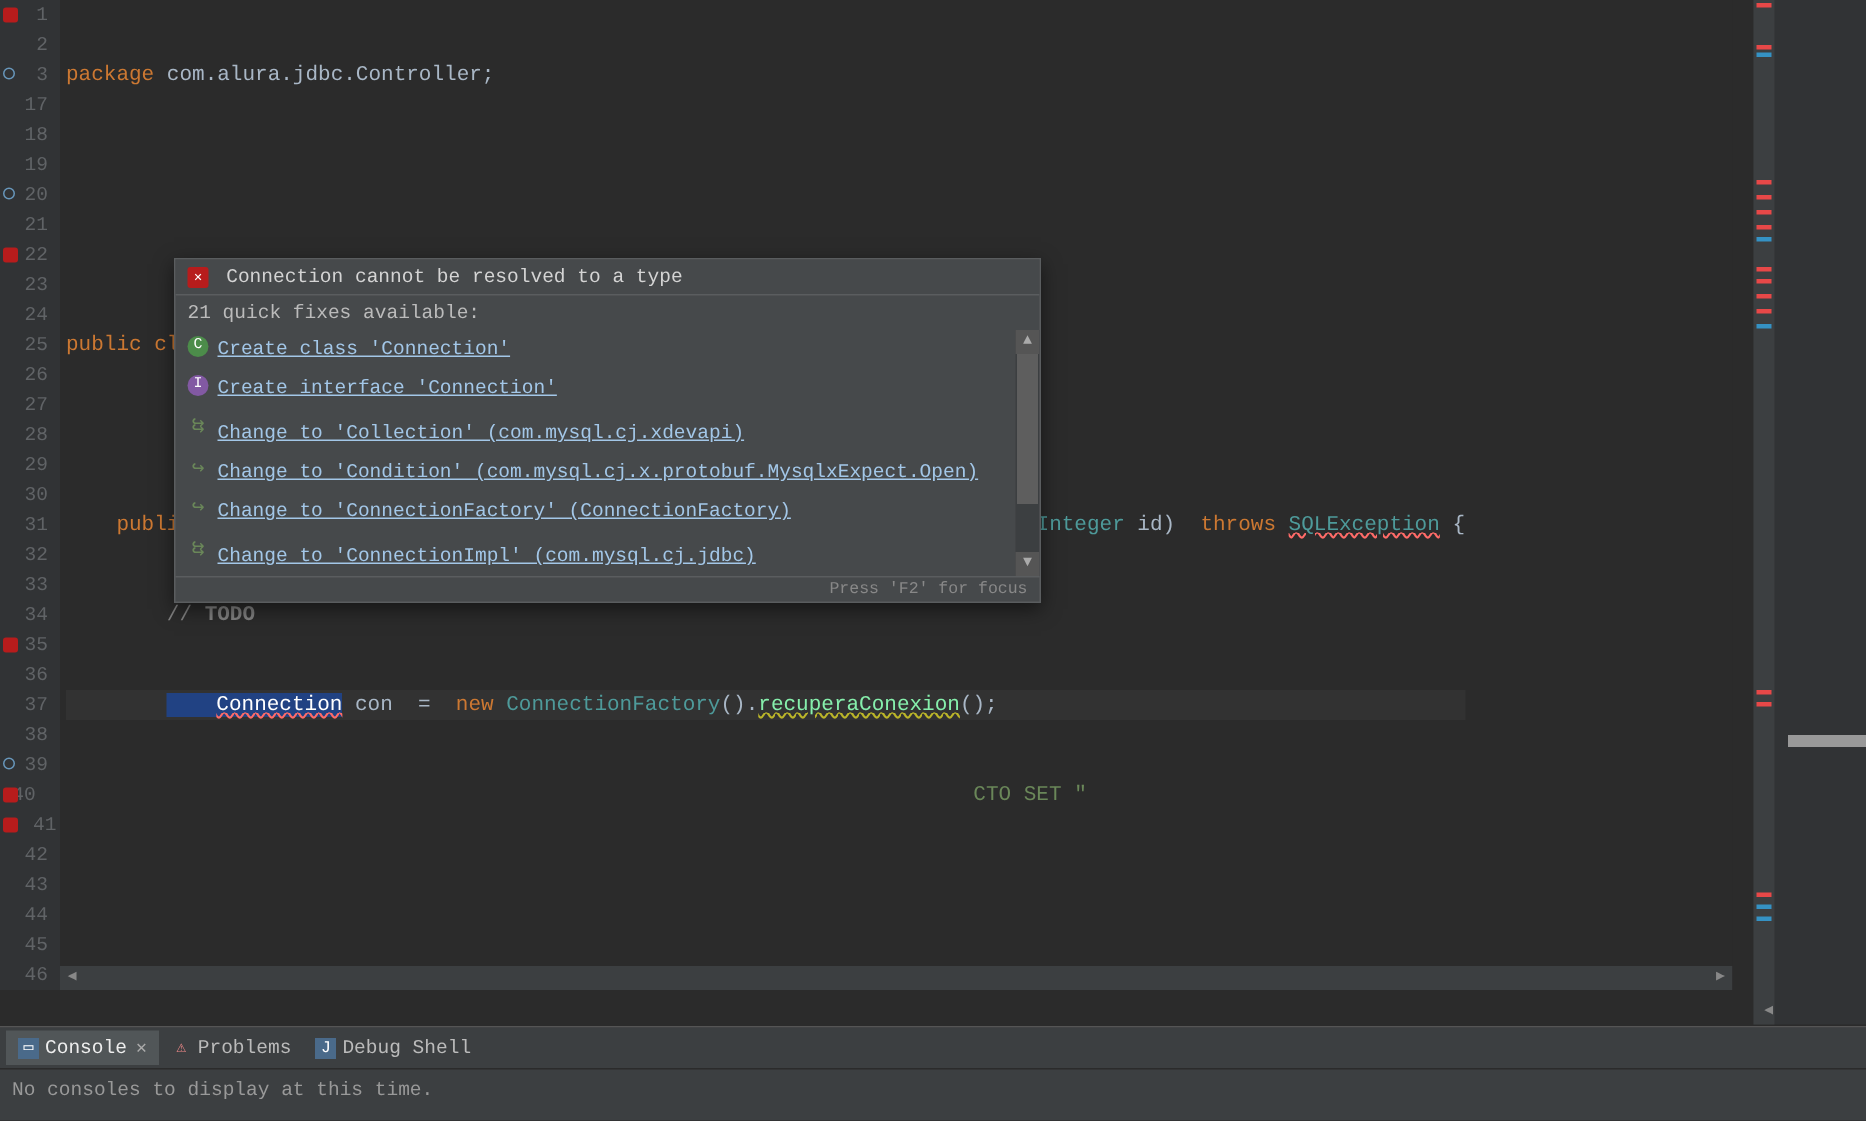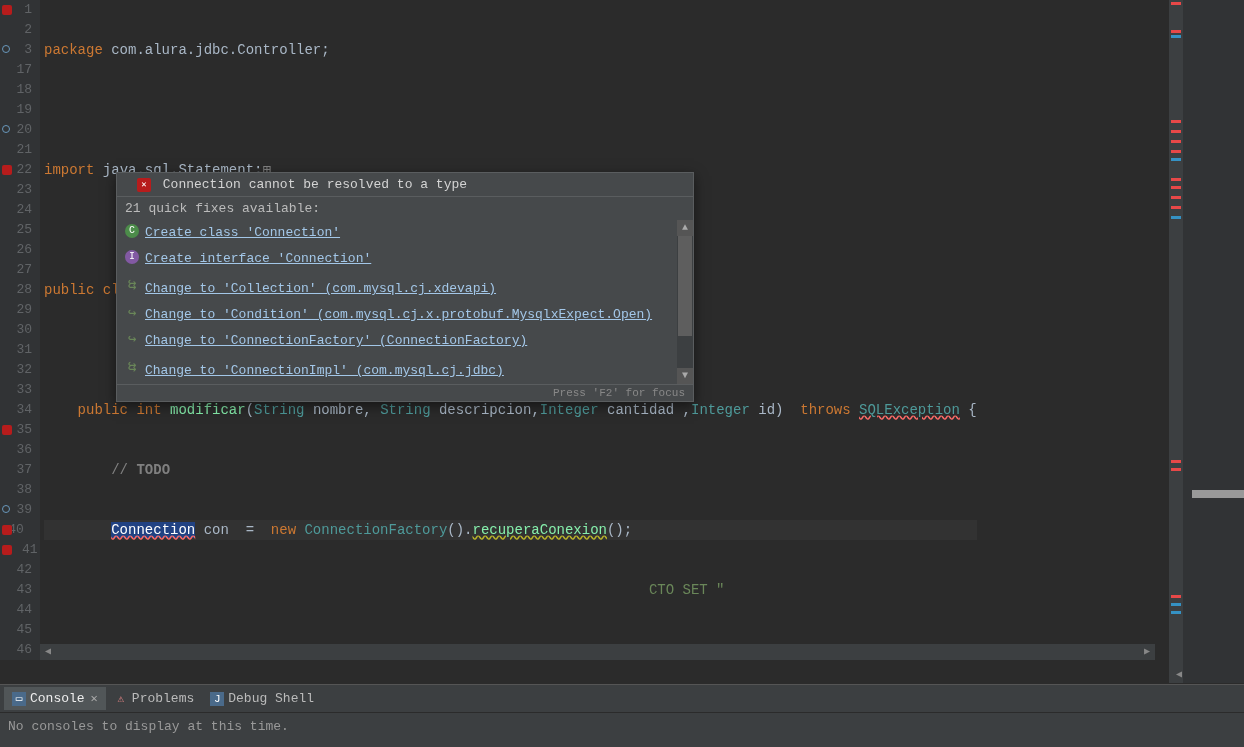--- a/index.html
+++ b/index.html
@@ -53,21 +53,21 @@
 .ann.override { border: 1px solid #6897bb; border-radius: 50%; width: 8px; height: 8px; }
 .code-area {
   position: absolute;
   left: 44px;
   top: 0;
   line-height: 20px;
   white-space: pre;
 }
 .code-line { height: 20px; }
 .hl-line { background: #323232; }
-.hl-sel { background: #214283; color: #fff; }
+.hl-sel { background: #214283; color: #fff; padding-left: 33px; }
 .kw { color: #cc7832; }
 .type { color: #4e9a9a; }
 .str { color: #6a8759; }
 .com { color: #808080; }
 .fn { color: #86efac; }
 .imp { color: #cc7832; }
 .cls { color: #4e9a9a; text-decoration: underline wavy #808080; }
 .err-under { text-decoration: underline wavy #ff6b68; }
 .warn-under { text-decoration: underline wavy #bbb529; }
 .overview-ruler {
@@ -86,21 +86,21 @@
   left: 116px;
   top: 172px;
   width: 578px;
   background: #46494b;
   border: 1px solid #5a5d5f;
   box-shadow: 0 4px 12px rgba(0,0,0,0.5);
   font-size: 13px;
   z-index: 100;
 }
 .qf-header {
-  padding: 4px 20px;
+  padding: 4px 8px;
   background: #46494b;
   color: #d4d4d4;
   border-bottom: 1px solid #5a5d5f;
 }
 .qf-header-icon {
   display: inline-block;
   width: 14px; height: 14px;
   background: #b71c1c;
   border-radius: 2px;
   margin-right: 4px;
@@ -289,21 +289,20 @@
       <div style="height: 20px;"></div>
       <div style="height: 20px;"></div>
       <div style="height: 20px;"></div>
       <div style="height: 20px;"></div>
       <div style="height: 20px;"></div>
     </div>
 
   <div class="code-area">
     <div class="code-line"><span class="imp">package</span><span> com.alura.jdbc.Controller;</span></div>
     <div class="code-line"></div>
-    <div class="code-line"><span class="imp">import</span><span> java.sql.</span><span>Statement</span><span>;</span><span class="com">⊞</span></div>
     <div class="code-line"></div>
     <div class="code-line"><span class="kw">public</span> <span class="kw">class</span> <span class="cls">ProductoController</span><span> {</span></div>
     <div class="code-line"></div>
     <div class="code-line">    <span class="kw">public</span> <span class="kw">int</span> <span class="fn">modificar</span>(<span class="type">String</span><span> nombre, </span><span class="type">String</span><span> descripcion,</span><span class="type">Integer</span><span> cantidad ,</span><span class="type">Integer</span><span> id)  </span><span class="kw">throws </span><span class="type err-under">SQLException</span><span> {</span></div>
     <div class="code-line">        <span class="com">// </span><span class="com" style="font-weight:bold">TODO</span></div>
     <div class="code-line hl-line">        <span class="hl-sel err-under">Connection</span><span> con  =  </span><span class="kw">new </span><span class="type">ConnectionFactory</span><span>().</span><span class="fn warn-under">recuperaConexion</span><span>();</span></div>
     <div class="code-line">                                                                        <span class="str">CTO SET "</span></div>
     <div class="code-line"></div>
     
     

